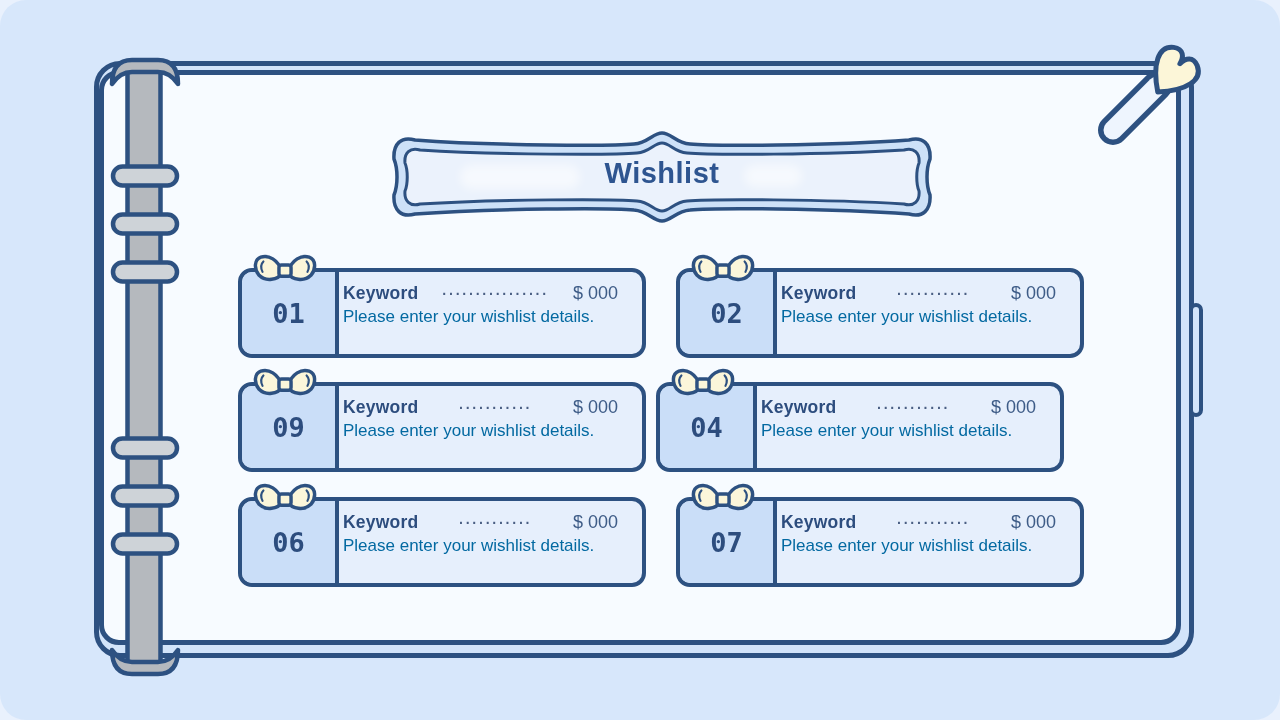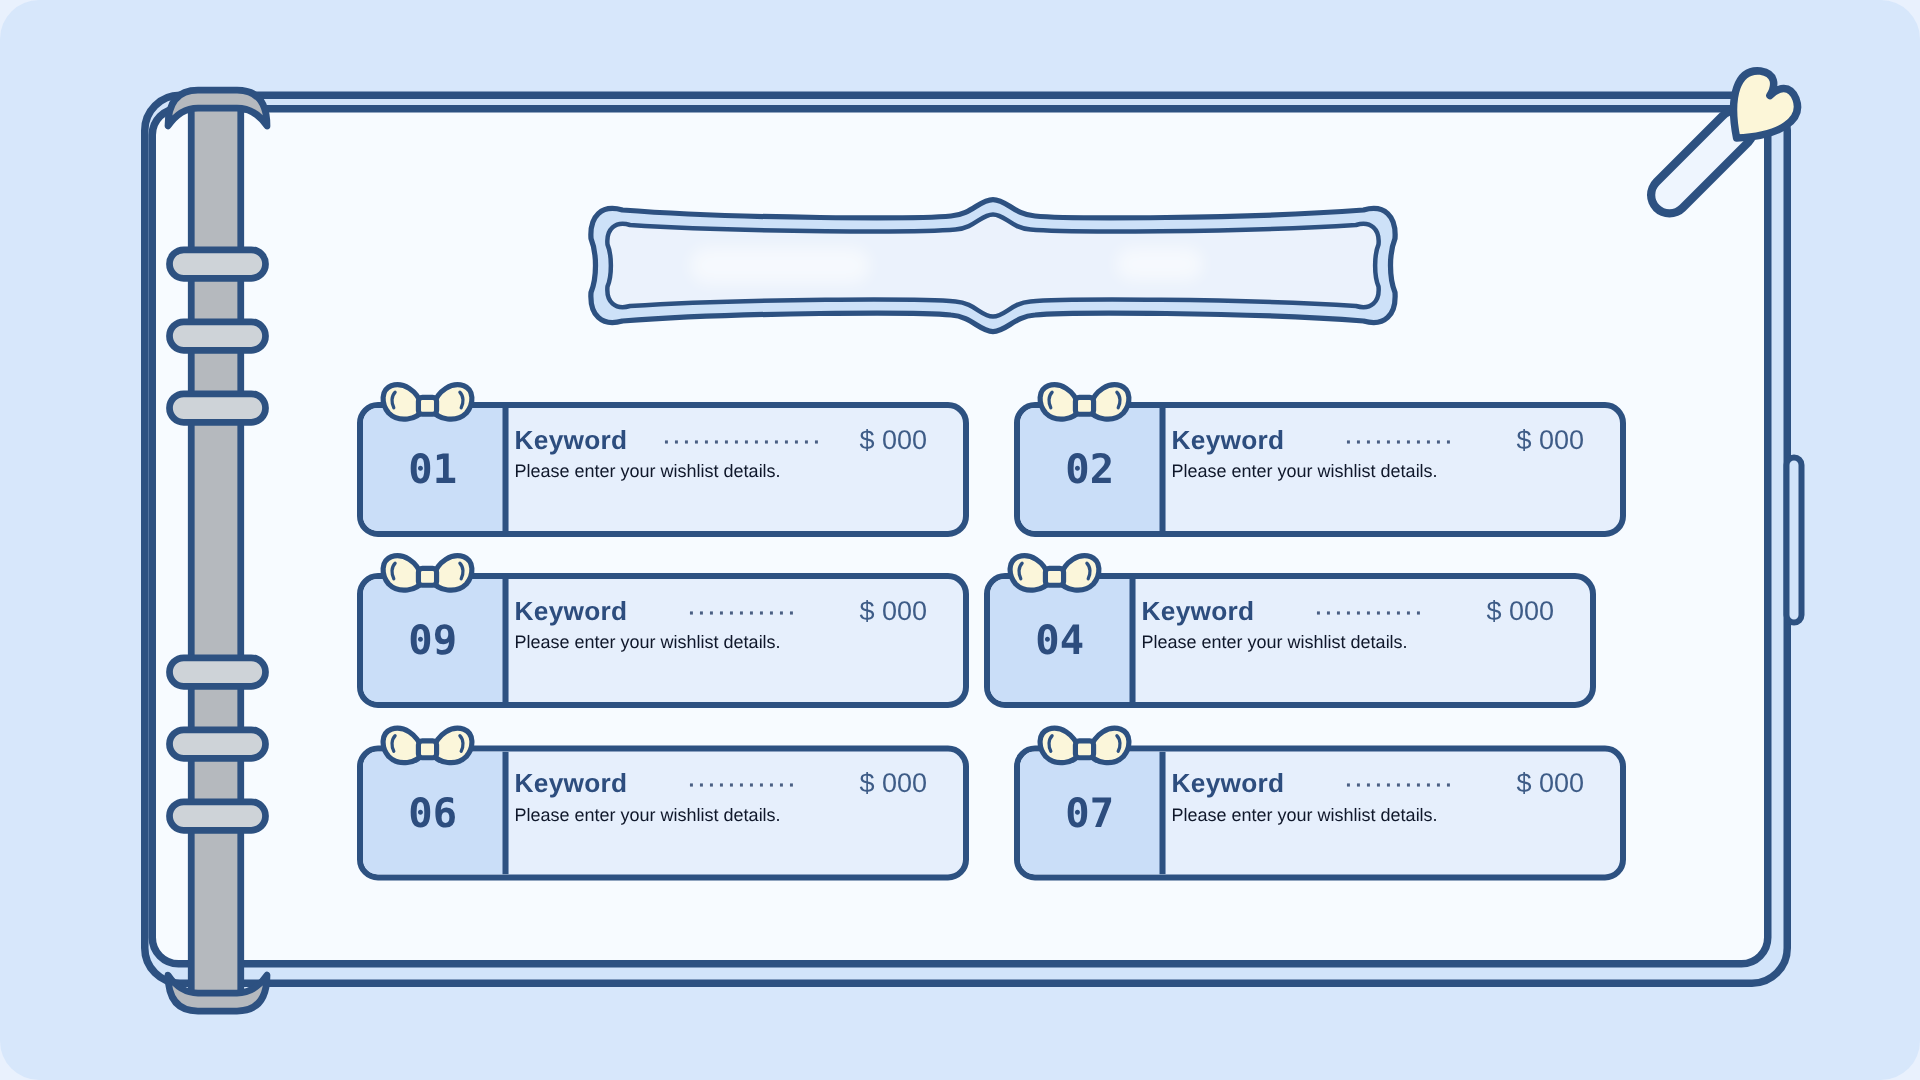--- a/index.html
+++ b/index.html
@@ -34,21 +34,21 @@
     background:#e6effc;display:flex;overflow:hidden;box-sizing:border-box;}
   .card-num{flex:0 0 93px;background:#cadef8;border-right:4px solid #2d5181;
     display:flex;align-items:center;justify-content:center;
     font-family:"DejaVu Sans Mono", monospace;font-size:27px;font-weight:bold;color:#2d4d7e;}
   .card-body{flex:1;min-width:0;padding:11px 24px 11px 4px;display:flex;
     flex-direction:column;justify-content:flex-start;gap:3px;}
   .row-top{display:flex;align-items:center;justify-content:space-between;}
   .kw{font-size:17.5px;font-weight:bold;color:#2d4d7e;letter-spacing:0.2px;}
   .dots{font-size:14px;font-weight:bold;color:#4a5f83;letter-spacing:2px;white-space:nowrap;}
   .price{font-size:18px;color:#3e5c87;}
-  .details{font-size:12px;color:#0f172a;}
+  .details{font-size:17px;color:#0369a1;}
   .bow{position:absolute;left:14px;top:-16px;width:66px;height:38px;}
 
   .c1{left:238px;top:268px;} .c2{left:676px;top:268px;}
   .c3{left:238px;top:382px;} .c4{left:656px;top:382px;}
   .c5{left:238px;top:497px;} .c6{left:676px;top:497px;}
 
   .heart-pen{position:absolute;left:1093px;top:24px;width:136px;height:124px;}
 </style>
 </head>
 <body>
@@ -77,20 +77,21 @@
              C287,94 292,84 306,83 C326,81 446,81 525,87 C539,91 547,83 546,68 C542,58 542,42 546,32
              C547,17 539,9 525,13 C446,19 326,19 306,17 C292,16 287,6 278,6 C269,6 264,16 250,17
              C230,19 110,19 31,13 C17,9 9,17 10,32 Z" fill="#cde1f8" stroke="#2d5181" stroke-width="3.5"></path>
     <path d="M21,36 C24,43 24,57 21,64 C20,74 26,80 36,77 C115,72 232,72 253,74 C266,75 270,84 278,84
              C286,84 290,75 303,74 C324,72 441,72 520,77 C530,80 536,74 535,64 C532,57 532,43 535,36
              C536,26 530,20 520,23 C441,28 324,28 303,26 C290,25 286,16 278,16 C270,16 266,25 253,26
              C232,28 115,28 36,23 C26,20 20,26 21,36 Z" fill="#ebf2fc" stroke="#2d5181" stroke-width="3"></path>
   </svg>
   <div class="ghost ghost1"></div>
   <div class="ghost ghost2"></div>
+  <div class="banner-title">Wishlist</div>
 </div>
 
 <div class="card c1">
   <div class="card-frame">
     <div class="card-num">01</div>
     <div class="card-body">
       <div class="row-top">
         <span class="kw">Keyword</span>
         <span class="dots">················</span>
         <span class="price">$ 000</span>

